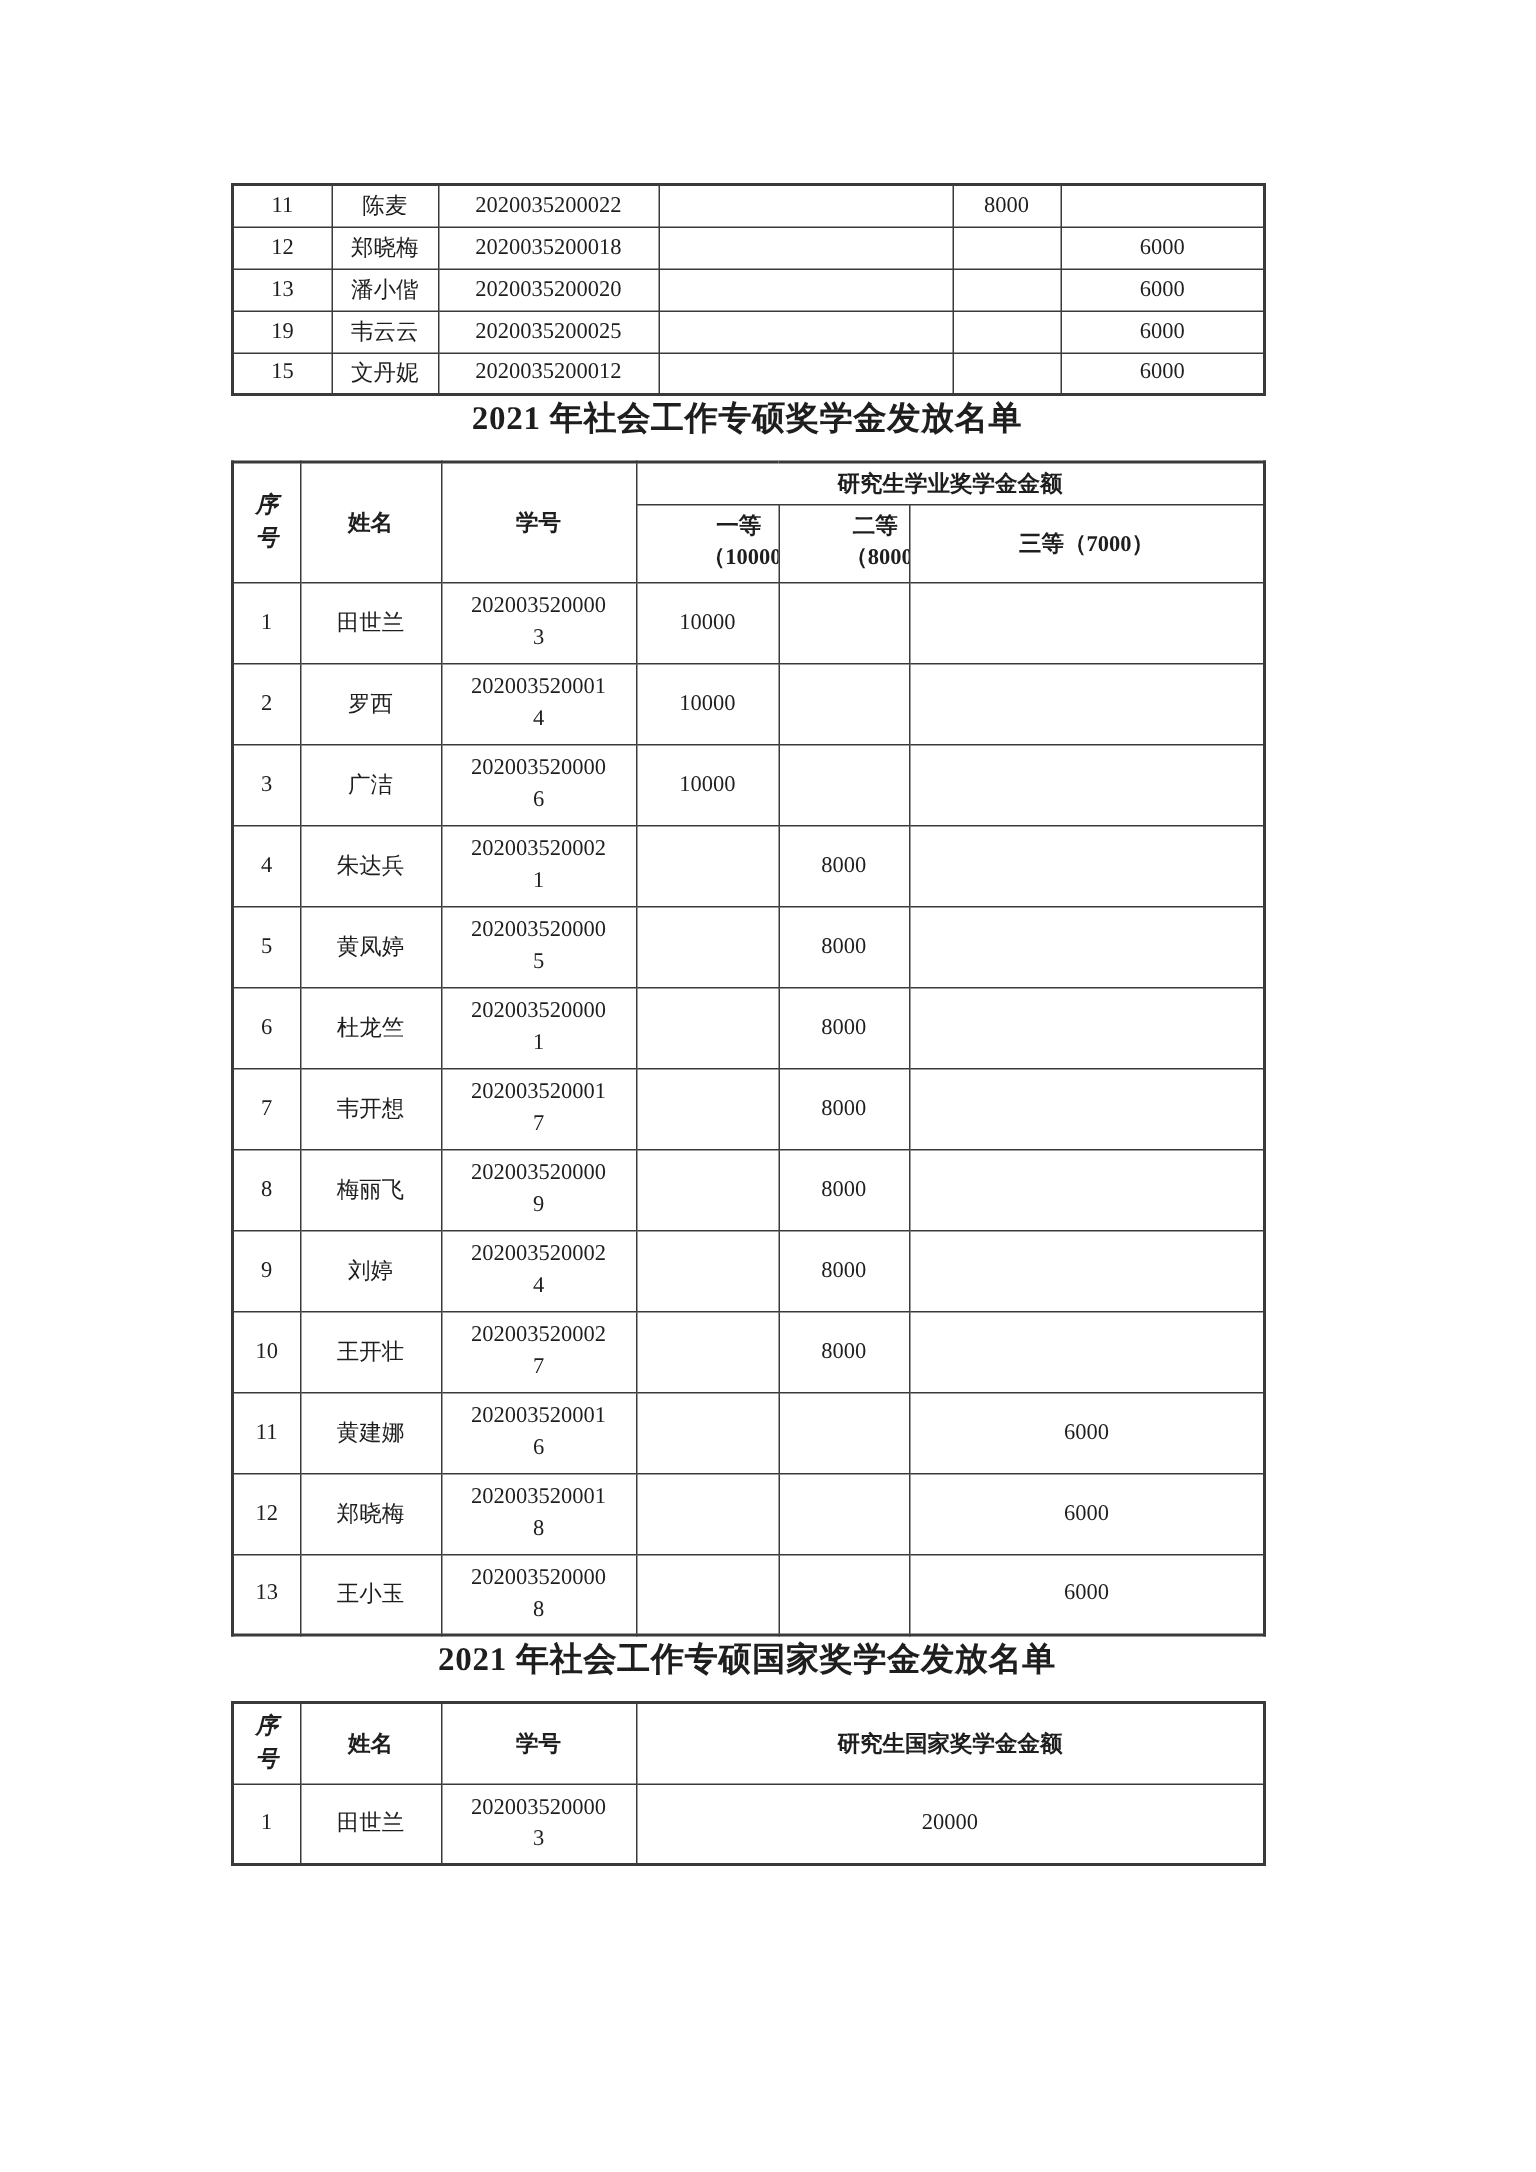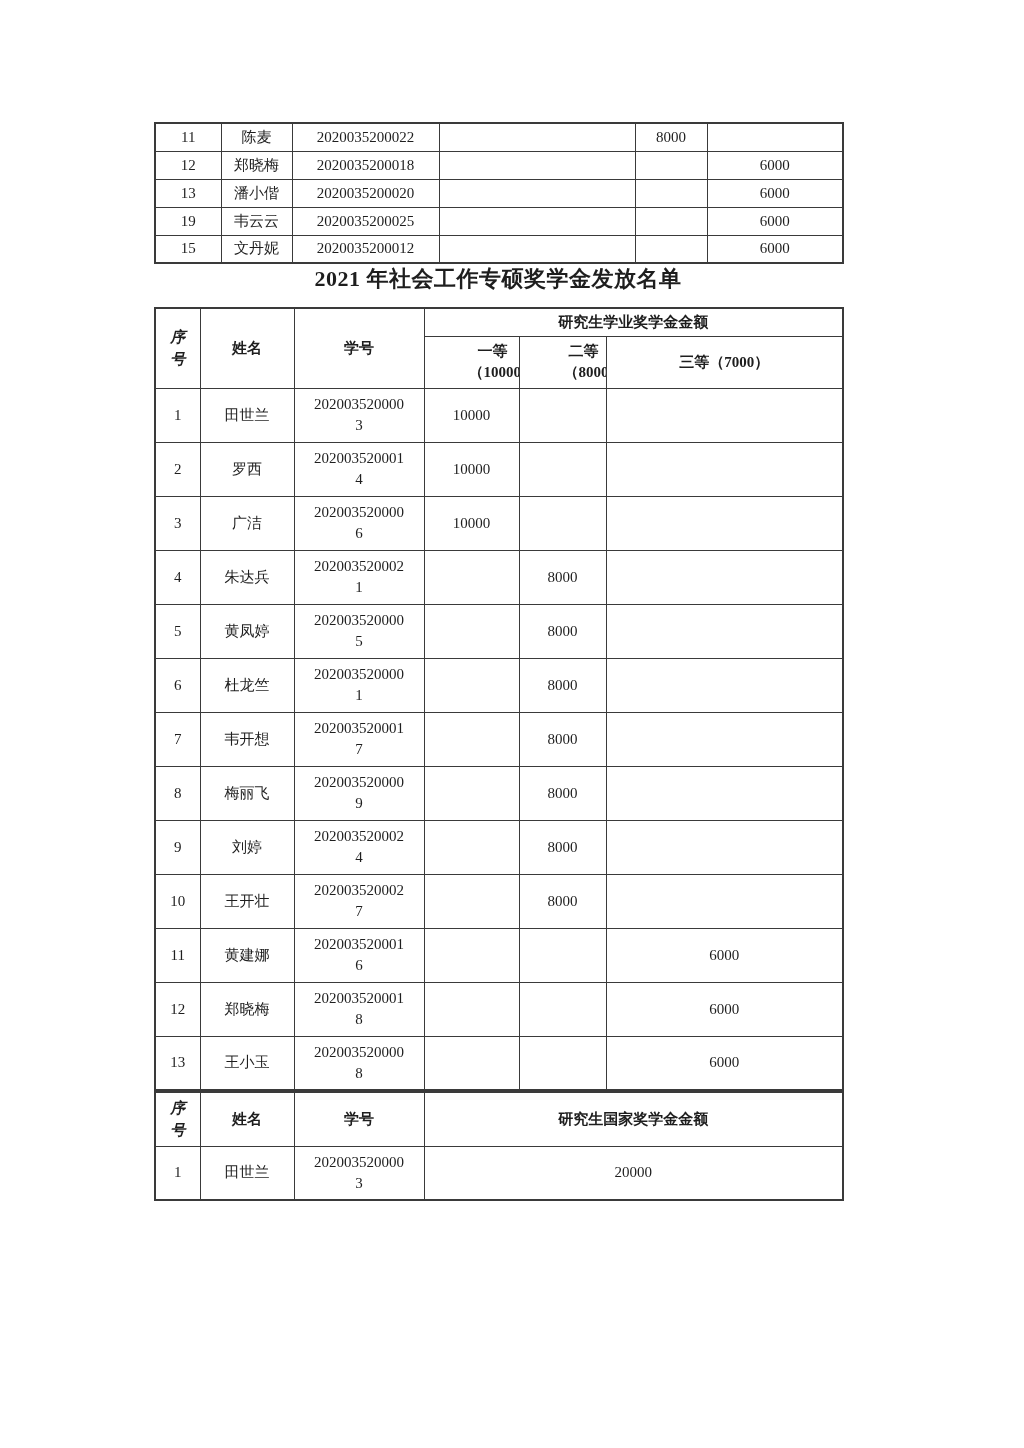--- a/index.html
+++ b/index.html
@@ -301,20 +301,21 @@
             <span class="id-line">202003520000</span>
             <span class="id-line">8</span>
           </td>
           <td></td>
           <td></td>
           <td>6000</td>
         </tr>
       </tbody>
   </table>
 
+  <div class="title">2021 年社会工作专硕国家奖学金发放名单</div>
 
   <table class="t3">
     <colgroup>
       <col style="width:45px">
         <col style="width:94px">
         <col style="width:130px">
       <col style="width:419px">
     </colgroup>
     <thead>
       <tr>

